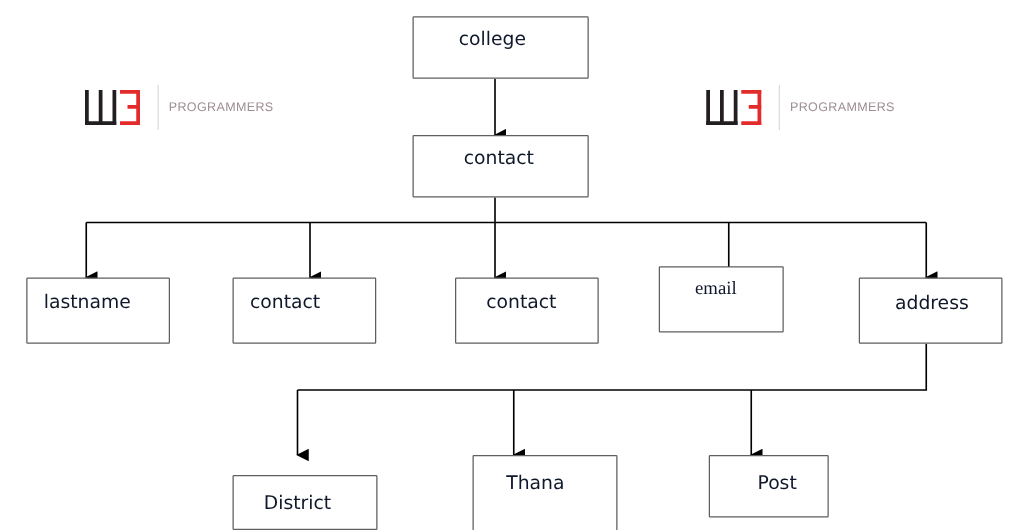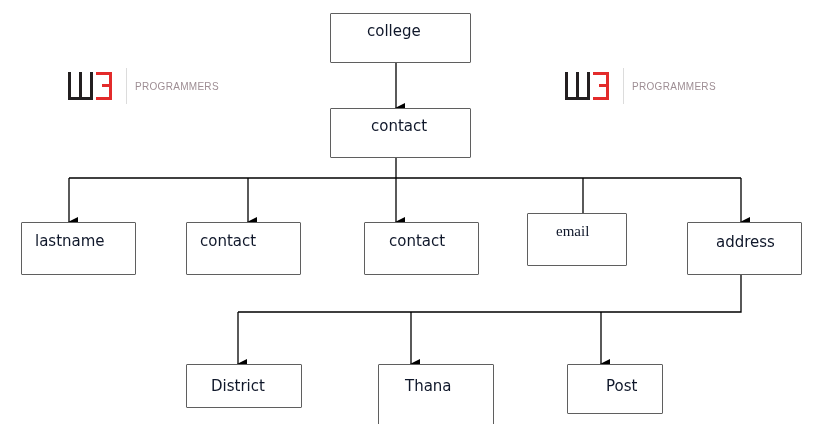--- a/index.html
+++ b/index.html
@@ -85,21 +85,21 @@
 <div class="node" style="left:364px;top:222px;width:115px;height:53px;">
   <span style="left:24px;top:9px;">contact</span>
 </div>
 <div class="node" style="left:527px;top:213px;width:100px;height:53px;font-family:Liberation Serif, serif;">
   <span style="left:28px;top:9px;">email</span>
 </div>
 <div class="node" style="left:687px;top:222px;width:115px;height:53px;">
   <span style="left:16px;top:10px;margin-left:12px;">address</span>
 </div>
 
-<div class="node" style="left:186px;top:364px;width:116px;height:44px;padding-left:40px;">
+<div class="node" style="left:186px;top:380px;width:116px;height:44px;padding-left:40px;">
   <span style="left:24px;top:12px;">District</span>
 </div>
 <div class="node" style="left:378px;top:364px;width:116px;height:62px;">
   <span style="left:26px;top:12px;">Thana</span>
 </div>
 <div class="node" style="left:567px;top:364px;width:96px;height:50px;">
   <span style="left:38px;top:12px;">Post</span>
 </div>
 
 </body></html>

